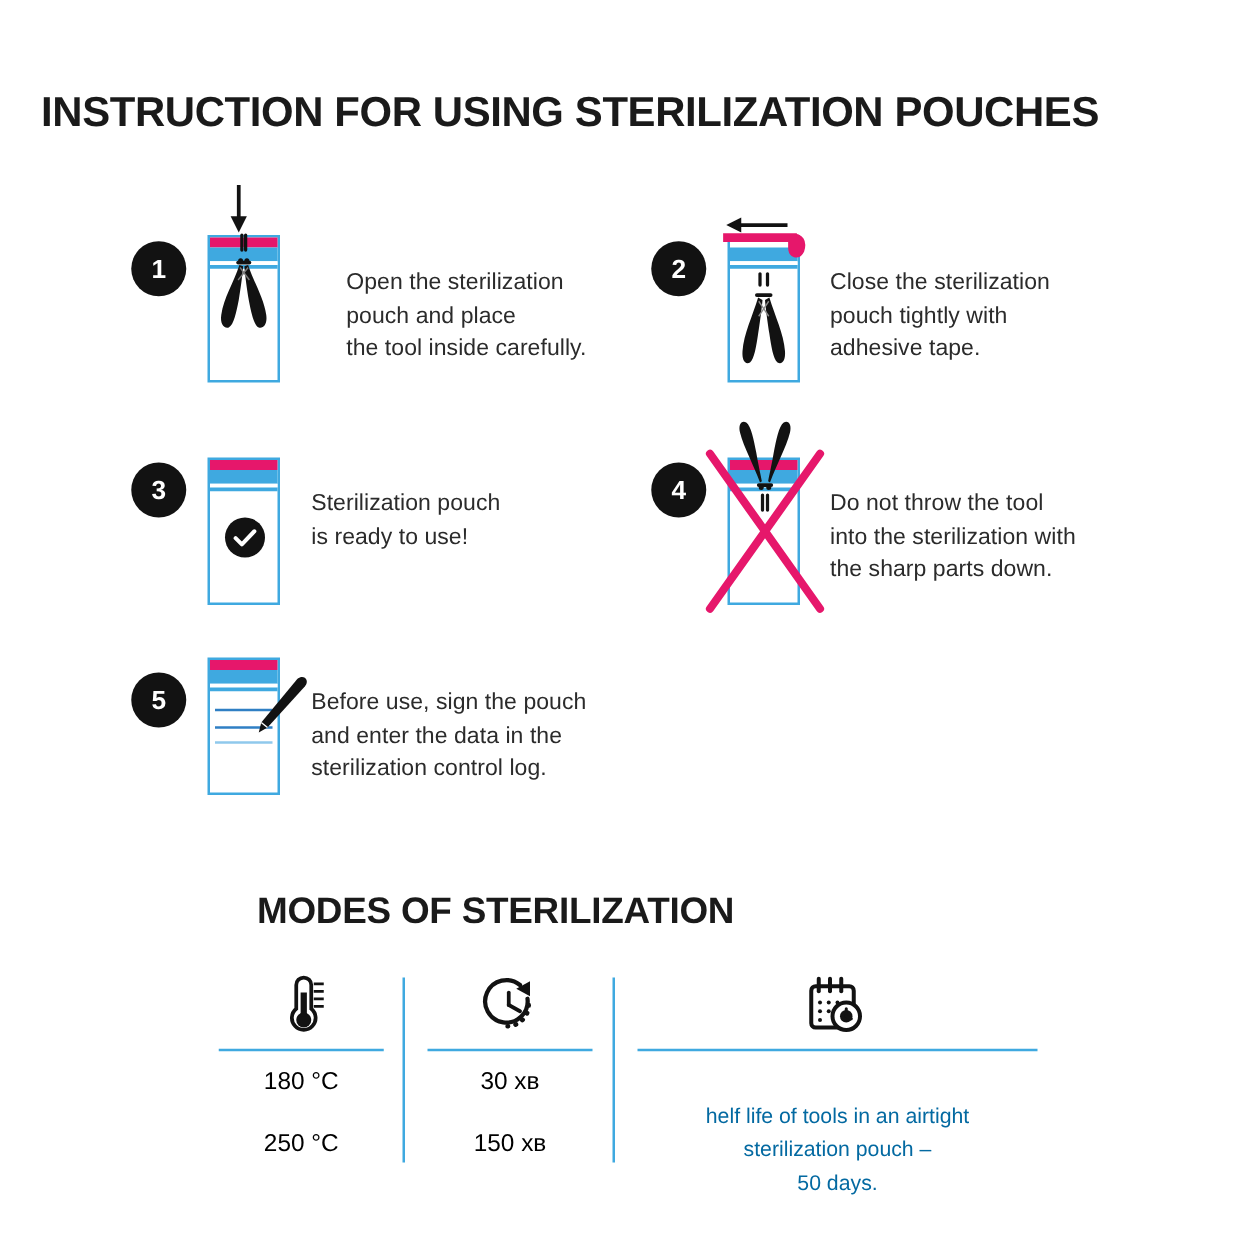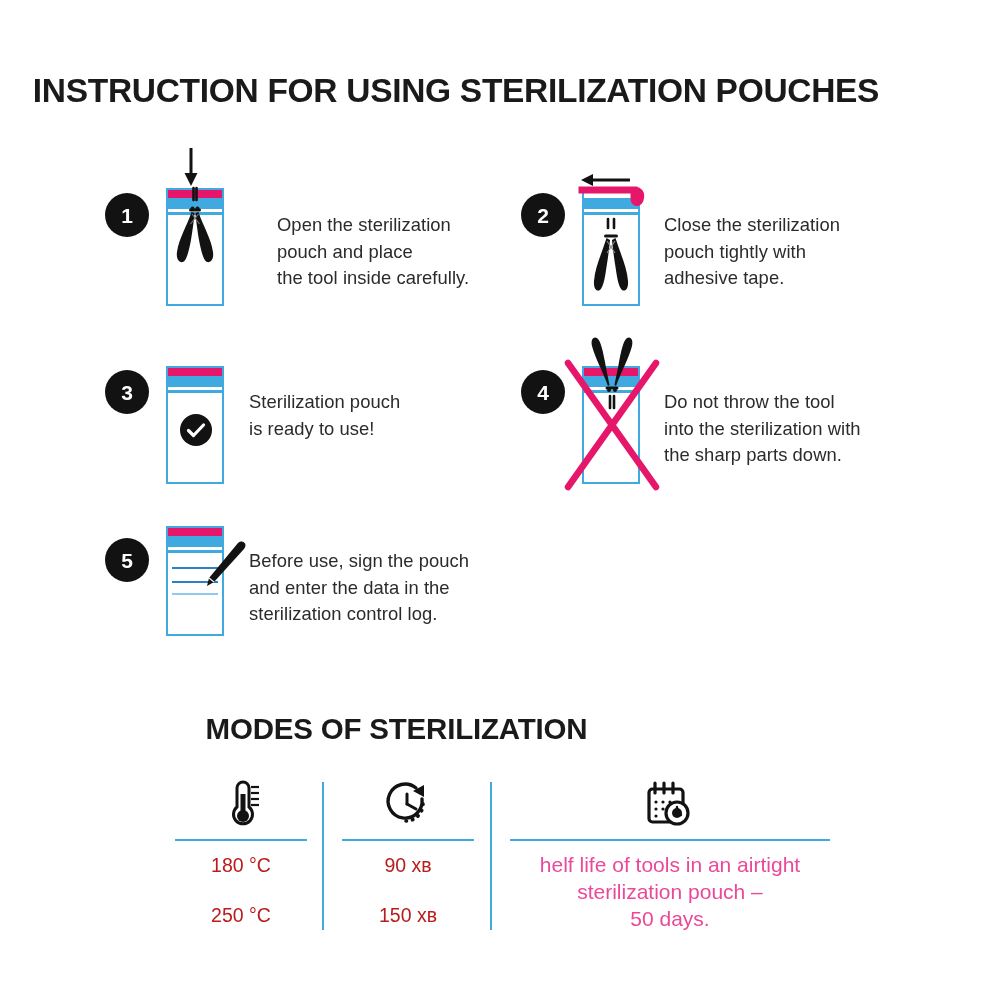--- a/index.html
+++ b/index.html
@@ -117,30 +117,31 @@
   .mode-vrule {
     position: absolute;
     width: 2px;
     background: #3FA9E0;
   }
   .mode-value {
     position: absolute;
     width: 100%;
     text-align: center;
     font-size: 19.5px;
-    color: #b91c1c;
+    color: #000000;
     line-height: 24px;
   }
   .mode-note {
     position: absolute;
     text-align: center;
-    font-size: 21px;
+    font-size: 17px;
     line-height: 27px;
-    color: #ec4899;
+    color: #0369a1;
     white-space: pre-line;
+    margin-top: 28px;
   }
 </style>
 </head>
 <body>
 
 <div class="main-title">INSTRUCTION FOR USING STERILIZATION POUCHES</div>
 
 <div class="step">
   <div class="step-badge" style="left:105px; top:193px;">1</div>
 
@@ -303,21 +304,21 @@
 
 <div class="mode-col" style="left:342px; top:775px; width:132px;">
   <svg class="mode-icon" style="left:41px; top:5px;" width="50" height="50">
     <path d="M33 8 A17 17 0 1 0 39 19" fill="none" stroke="#121212" stroke-width="3.4" stroke-linecap="round"></path>
     <polygon points="41,5 41,17 30,11" fill="#121212"></polygon>
     <path d="M40 24 A17 17 0 0 1 23 41" fill="none" stroke="#121212" stroke-width="3.6" stroke-linecap="round" stroke-dasharray="0.5 6"></path>
     <line x1="24" y1="24" x2="24" y2="14" stroke="#121212" stroke-width="3" stroke-linecap="round"></line>
     <line x1="24" y1="24" x2="33" y2="29" stroke="#121212" stroke-width="3" stroke-linecap="round"></line>
   </svg>
   <div class="mode-rule" style="left:0px; top:64px; width:132px;"></div>
-  <div class="mode-value" style="top:78px;">90 хв</div>
+  <div class="mode-value" style="top:78px;">30 хв</div>
   <div class="mode-value" style="top:128px;">150 хв</div>
 </div>
 
 <div class="mode-col" style="left:510px; top:775px; width:320px;">
   <svg class="mode-icon" style="left:135px; top:5px;" width="52" height="52">
     <rect x="4" y="9" width="34" height="33" rx="3.5" fill="none" stroke="#121212" stroke-width="3.2"></rect>
     <line x1="10" y1="3" x2="10" y2="13" stroke="#121212" stroke-width="3.2" stroke-linecap="round"></line>
     <line x1="19" y1="3" x2="19" y2="13" stroke="#121212" stroke-width="3.2" stroke-linecap="round"></line>
     <line x1="28" y1="3" x2="28" y2="13" stroke="#121212" stroke-width="3.2" stroke-linecap="round"></line>
     <circle cx="11" cy="22" r="1.6" fill="#121212"></circle>

